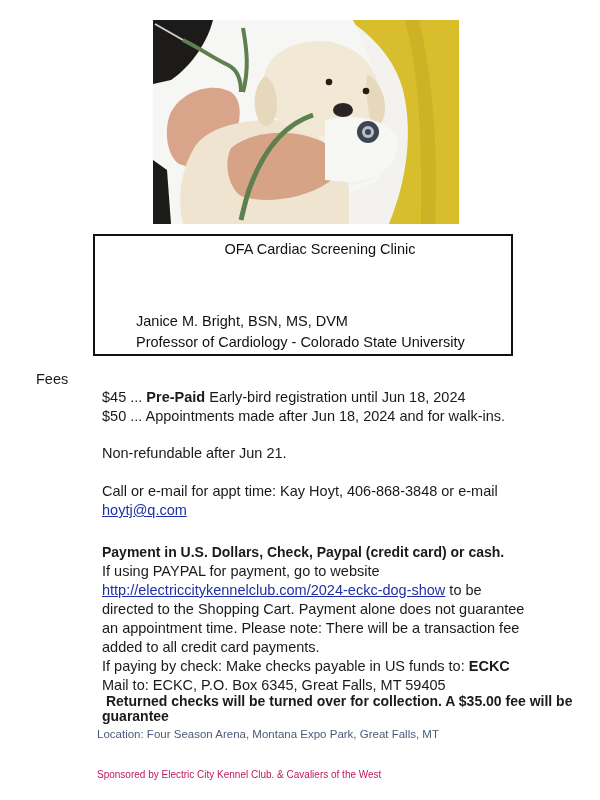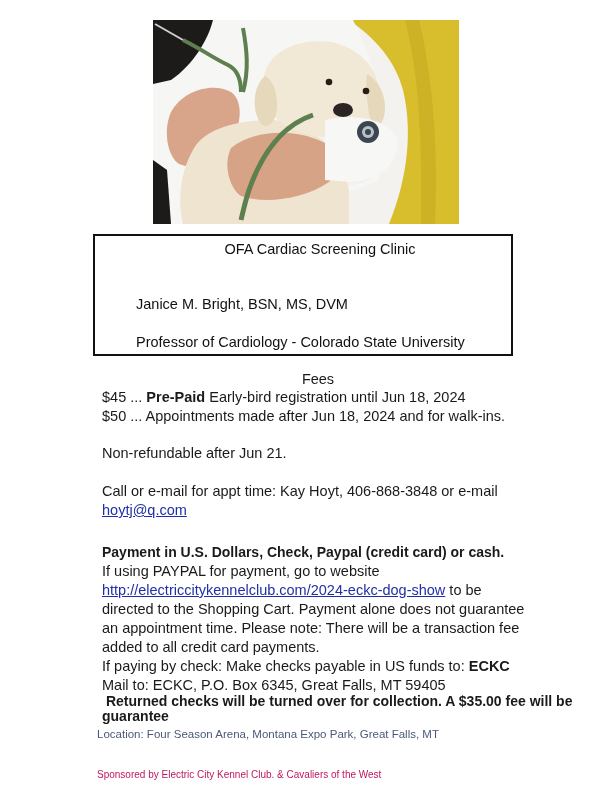--- a/index.html
+++ b/index.html
@@ -66,25 +66,25 @@
     <path d="M30 20 L2 4" stroke="#cfcfcf" stroke-width="2"></path>
 
     <circle cx="215" cy="112" r="11" fill="#3d4650"></circle>
     <circle cx="215" cy="112" r="6" fill="#b8c0c8"></circle>
     <circle cx="215" cy="112" r="3" fill="#3d4650"></circle>
   </svg>
 </div>
 
 <div class="info-box">
   <div class="line center" style="top:4px">OFA Cardiac Screening Clinic</div>
-  <div class="line left" style="top:59px">Janice M. Bright, BSN, MS, DVM</div>
+  <div class="line left" style="top:76px">Janice M. Bright, BSN, MS, DVM</div>
   <div class="line left" style="top:97px">Professor of Cardiology -  Colorado State University</div>
 </div>
 
-<div class="t" style="left:0;width:600px;text-align:center;top:370px;padding-left:36px;box-sizing:border-box">Fees</div>
+<div class="t" style="left:0;width:600px;top:370px;padding-left:36px;box-sizing:border-box">Fees</div>
 <div class="t" style="left:102px;top:388px">
   <span>$45 ...  </span><b>Pre-Paid</b><span> Early-bird registration until  Jun 18, 2024</span>
 </div>
 <div class="t" style="left:102px;top:407px">$50 ... Appointments made after Jun 18, 2024 and for walk-ins.</div>
 <div class="t" style="left:102px;top:444px">Non-refundable after Jun 21.</div>
 
 <div class="t" style="left:102px;top:482px">Call or e-mail for appt time: Kay Hoyt, 406-868-3848 or e-mail</div>
 <div class="t link" style="left:102px;top:501px">hoytj@q.com</div>
 
 <div class="t small-bold" style="left:102px;top:545px">Payment in U.S. Dollars, Check, Paypal (credit card) or cash.</div>

